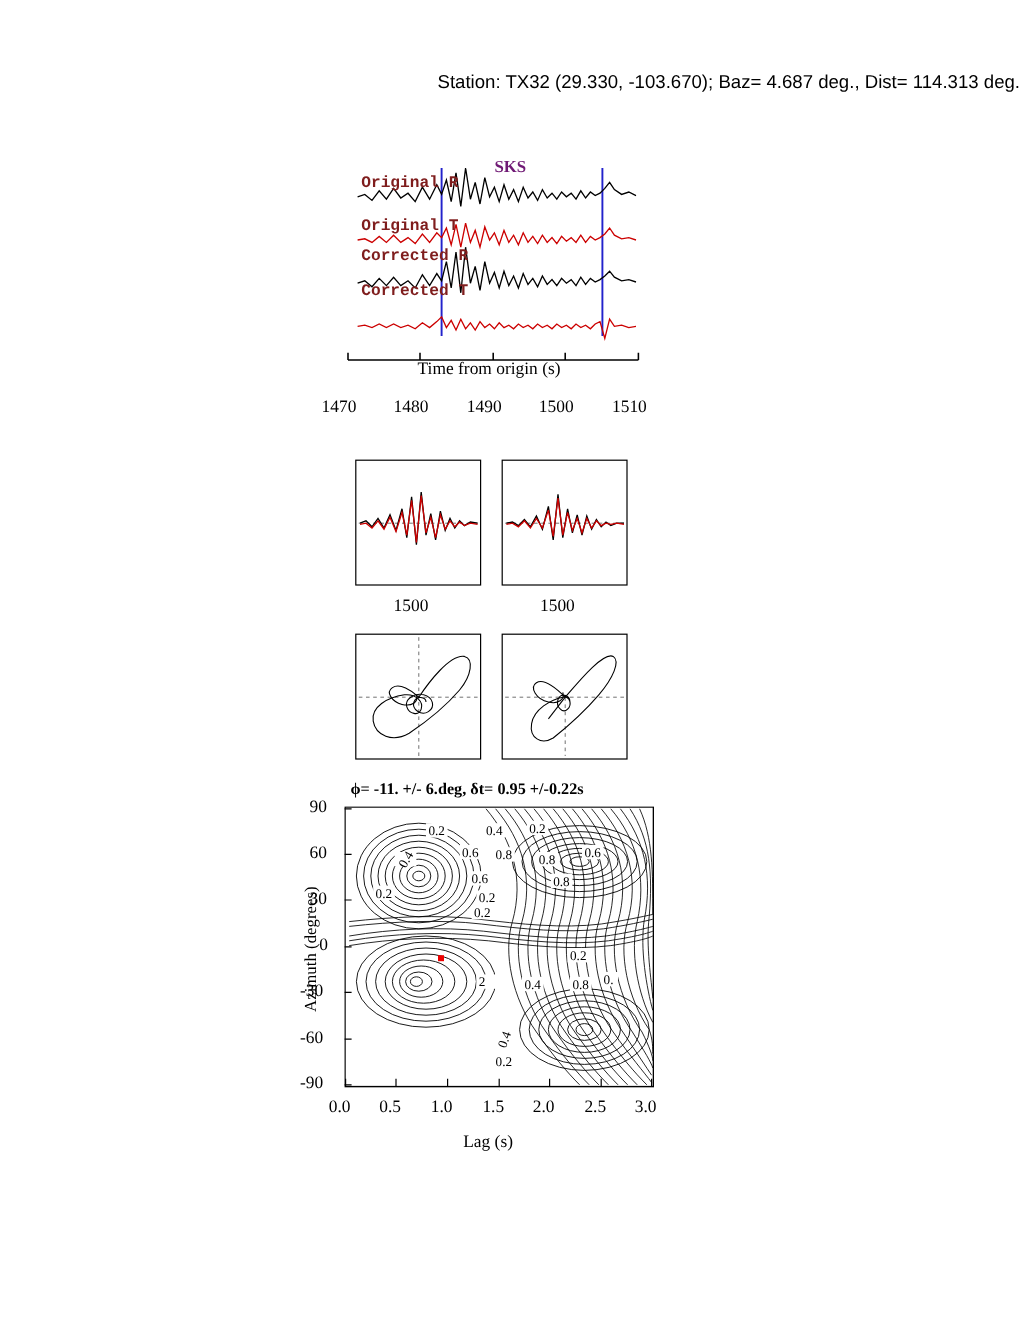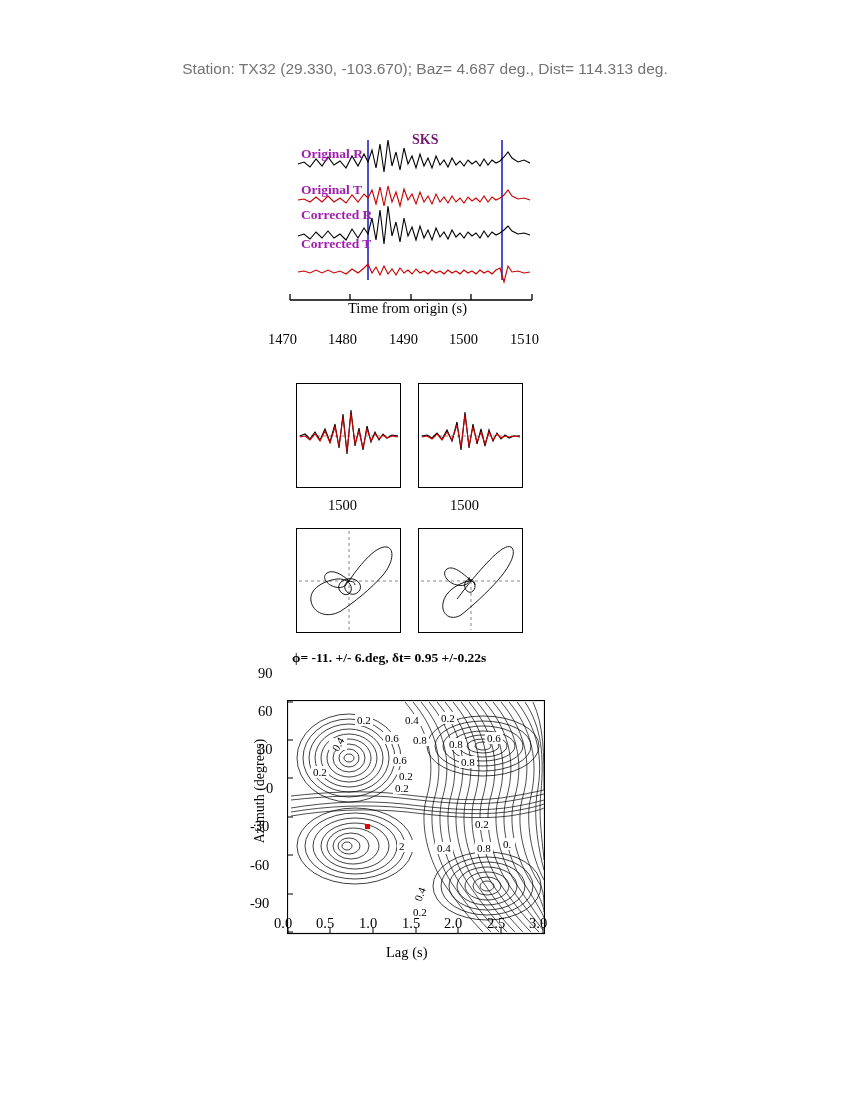--- a/index.html
+++ b/index.html
@@ -17,35 +17,35 @@
   }
   .page {
     position: absolute;
     left: 0; top: 0;
     width: 850px;
     height: 1100px;
   }
   .hdr {
     position: absolute;
     width: 100%;
-    text-align: center;
+    text-align: right;
     font-size: 15.5px;
-    color: #737373;
+    color: #000000;
     letter-spacing: 0px;
   }
   #header-line1 { top: 60px; font-family: "Liberation Sans", sans-serif; }
   #header-line2 { top: 99px; font-weight: bold; font-family: "Liberation Serif", serif; font-size: 16px; }
   #footer-line { top: 967px; font-size: 15px; }
 
   .wf-label {
     position: absolute;
-    font-family: Liberation Serif, serif;
+    font-family: Liberation Mono, monospace;
     font-weight: bold;
     font-size: 13.5px;
-    color: #a21caf;
+    color: #7f1d1d;
     white-space: nowrap;
   }
   .sks-label {
     position: absolute;
     font-family: "Liberation Serif", serif;
     font-weight: bold;
     font-size: 14px;
     color: #701a75;
   }
   .axis-title {
@@ -170,21 +170,21 @@
       <line x1="2" y1="52" x2="101" y2="52" stroke="#555" stroke-width="0.7" stroke-dasharray="3,3"></line>
       <line x1="52" y1="52" x2="52" y2="101" stroke="#555" stroke-width="0.7" stroke-dasharray="3,3"></line>
       <path fill="none" stroke="#000" stroke-width="0.9" d="M52,52 C64,38 84,14 92,18 C98,22 92,36 80,50 C68,64 52,78 42,86 C32,92 22,86 24,74 C26,62 40,54 50,52 C56,51 58,58 54,62 C50,66 44,60 46,54 C48,48 56,50 56,56"></path>
       <path fill="none" stroke="#000" stroke-width="0.9" d="M52,52 C44,44 34,36 28,40 C22,44 28,54 38,56 C46,58 52,54 50,48"></path>
       <path fill="none" stroke="#000" stroke-width="0.9" d="M52,52 L38,70"></path>
     </svg>
   </div>
 
   <div class="contour-title" style="left:292px; top:650px;">ϕ= -11. +/- 6.deg, δt= 0.95 +/-0.22s</div>
 
-  <div style="position:absolute; left:287px; top:700px; width:258px; height:240px;">
+  <div style="position:absolute; left:287px; top:672px; width:258px; height:240px;">
     <svg width="258" height="240" viewBox="0 0 258 240">
       <rect x="0.5" y="0.5" width="257" height="233" fill="#ffffff" stroke="#000000" stroke-width="1.2"></rect>
 
       <g stroke="#000" fill="none" stroke-width="0.75">
         <ellipse cx="62" cy="58" rx="52" ry="44"></ellipse>
         <ellipse cx="62" cy="58" rx="46" ry="39"></ellipse>
         <ellipse cx="62" cy="58" rx="40" ry="34"></ellipse>
         <ellipse cx="62" cy="58" rx="34" ry="29"></ellipse>
         <ellipse cx="62" cy="58" rx="28" ry="24"></ellipse>
         <ellipse cx="62" cy="58" rx="22" ry="19"></ellipse>

